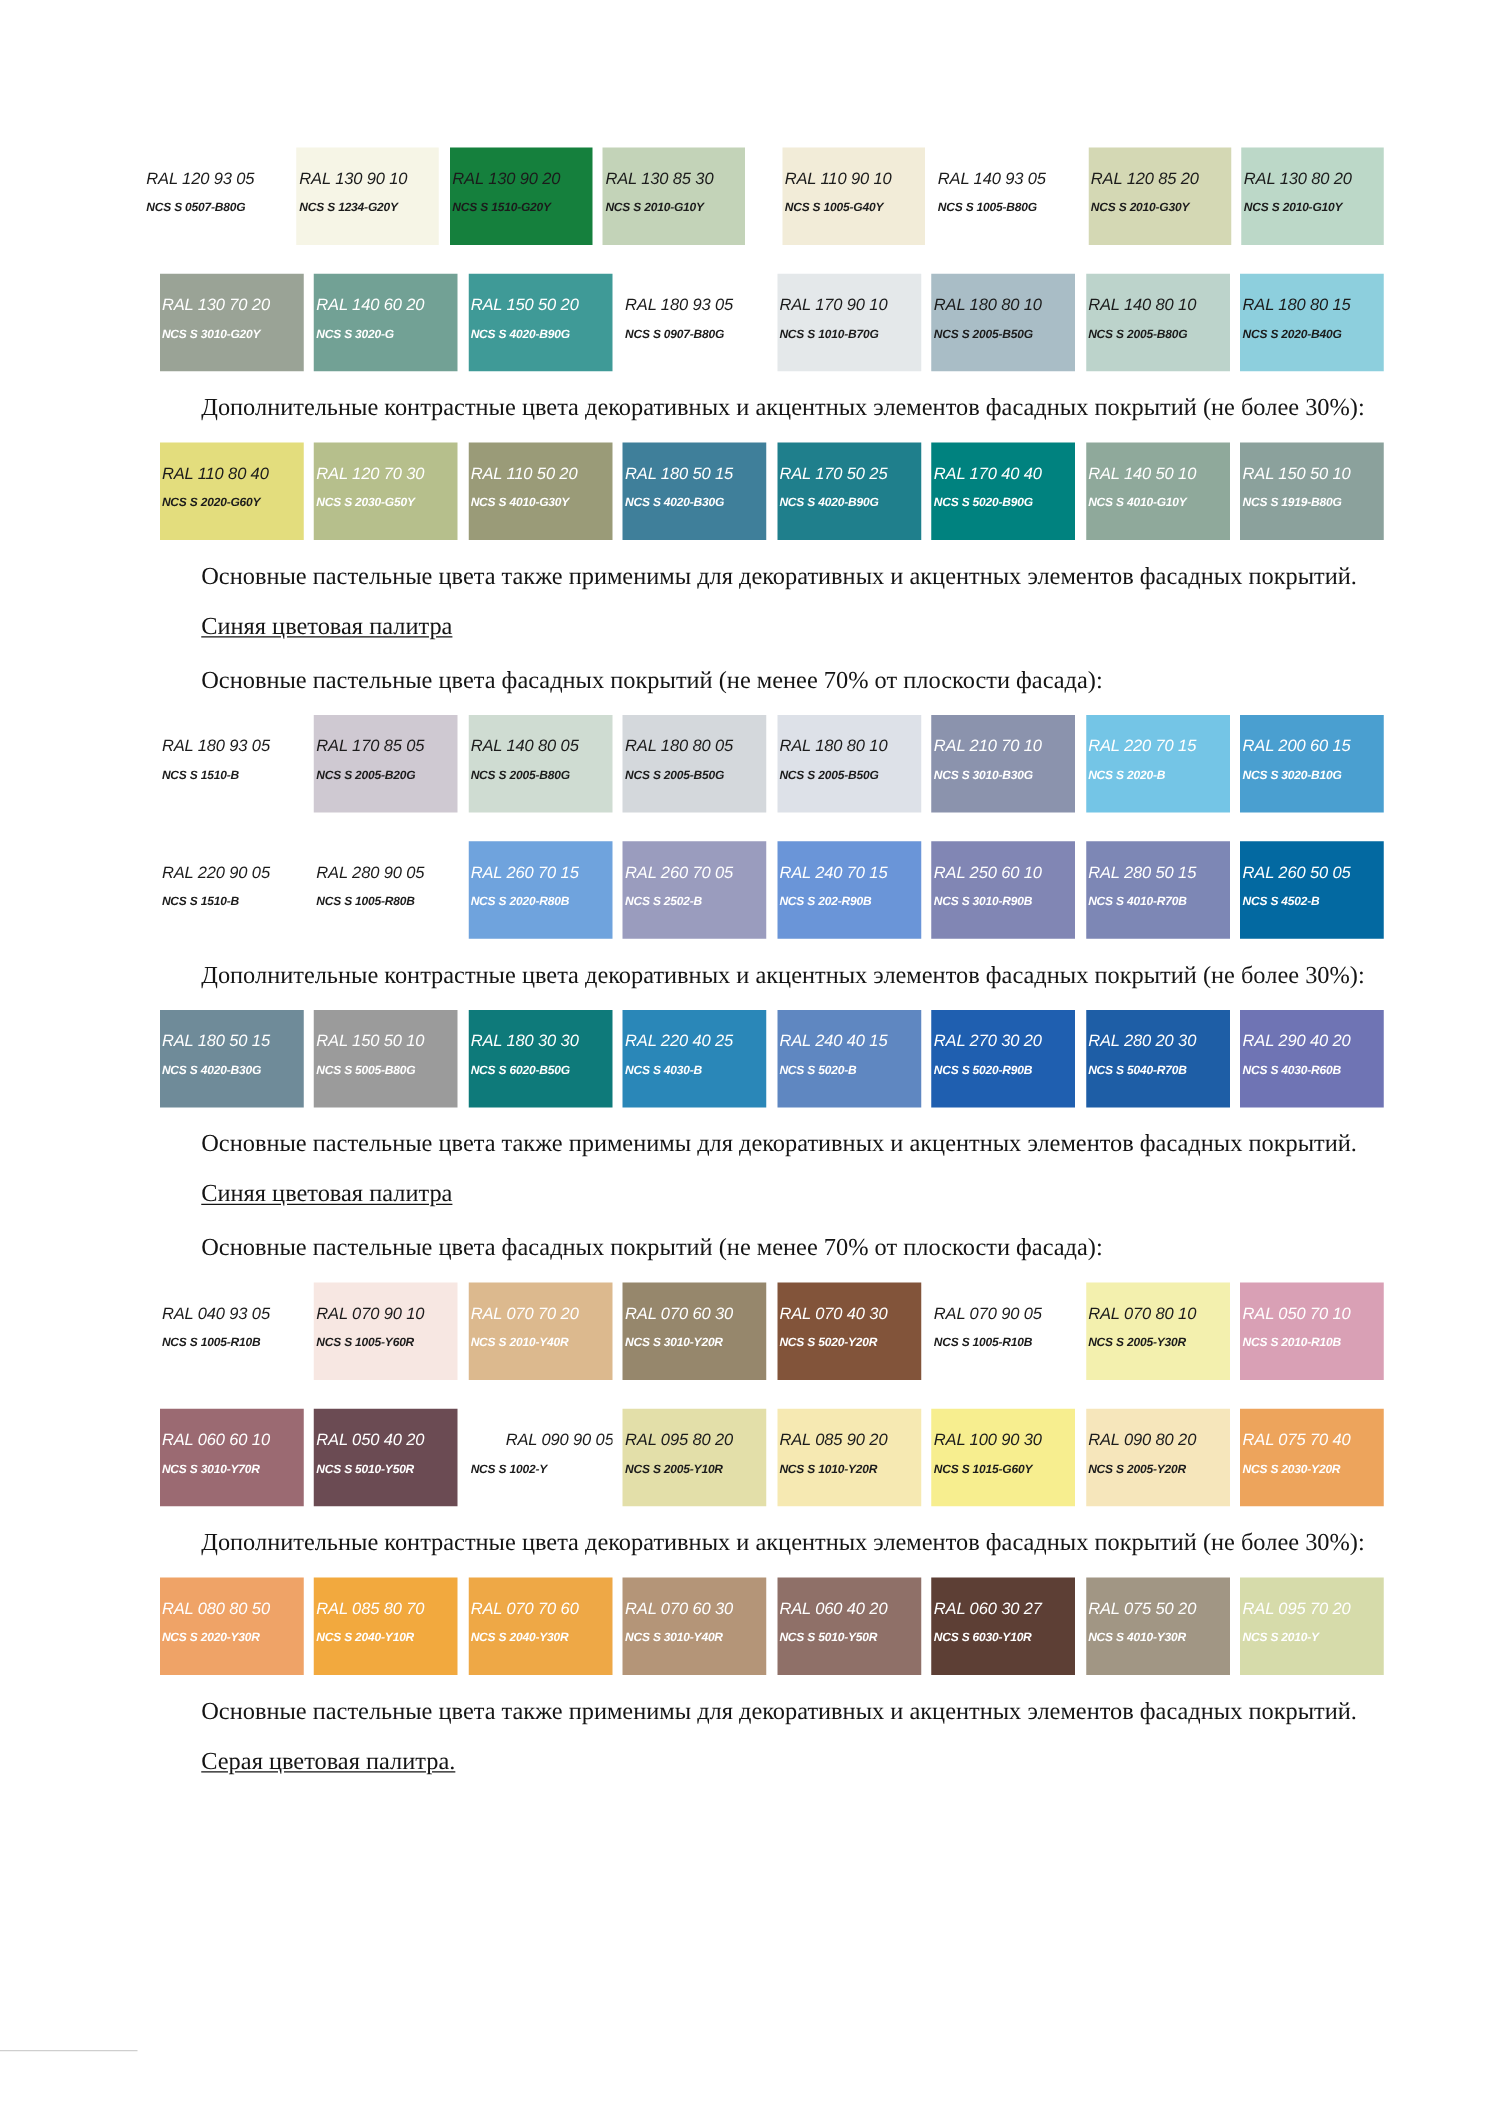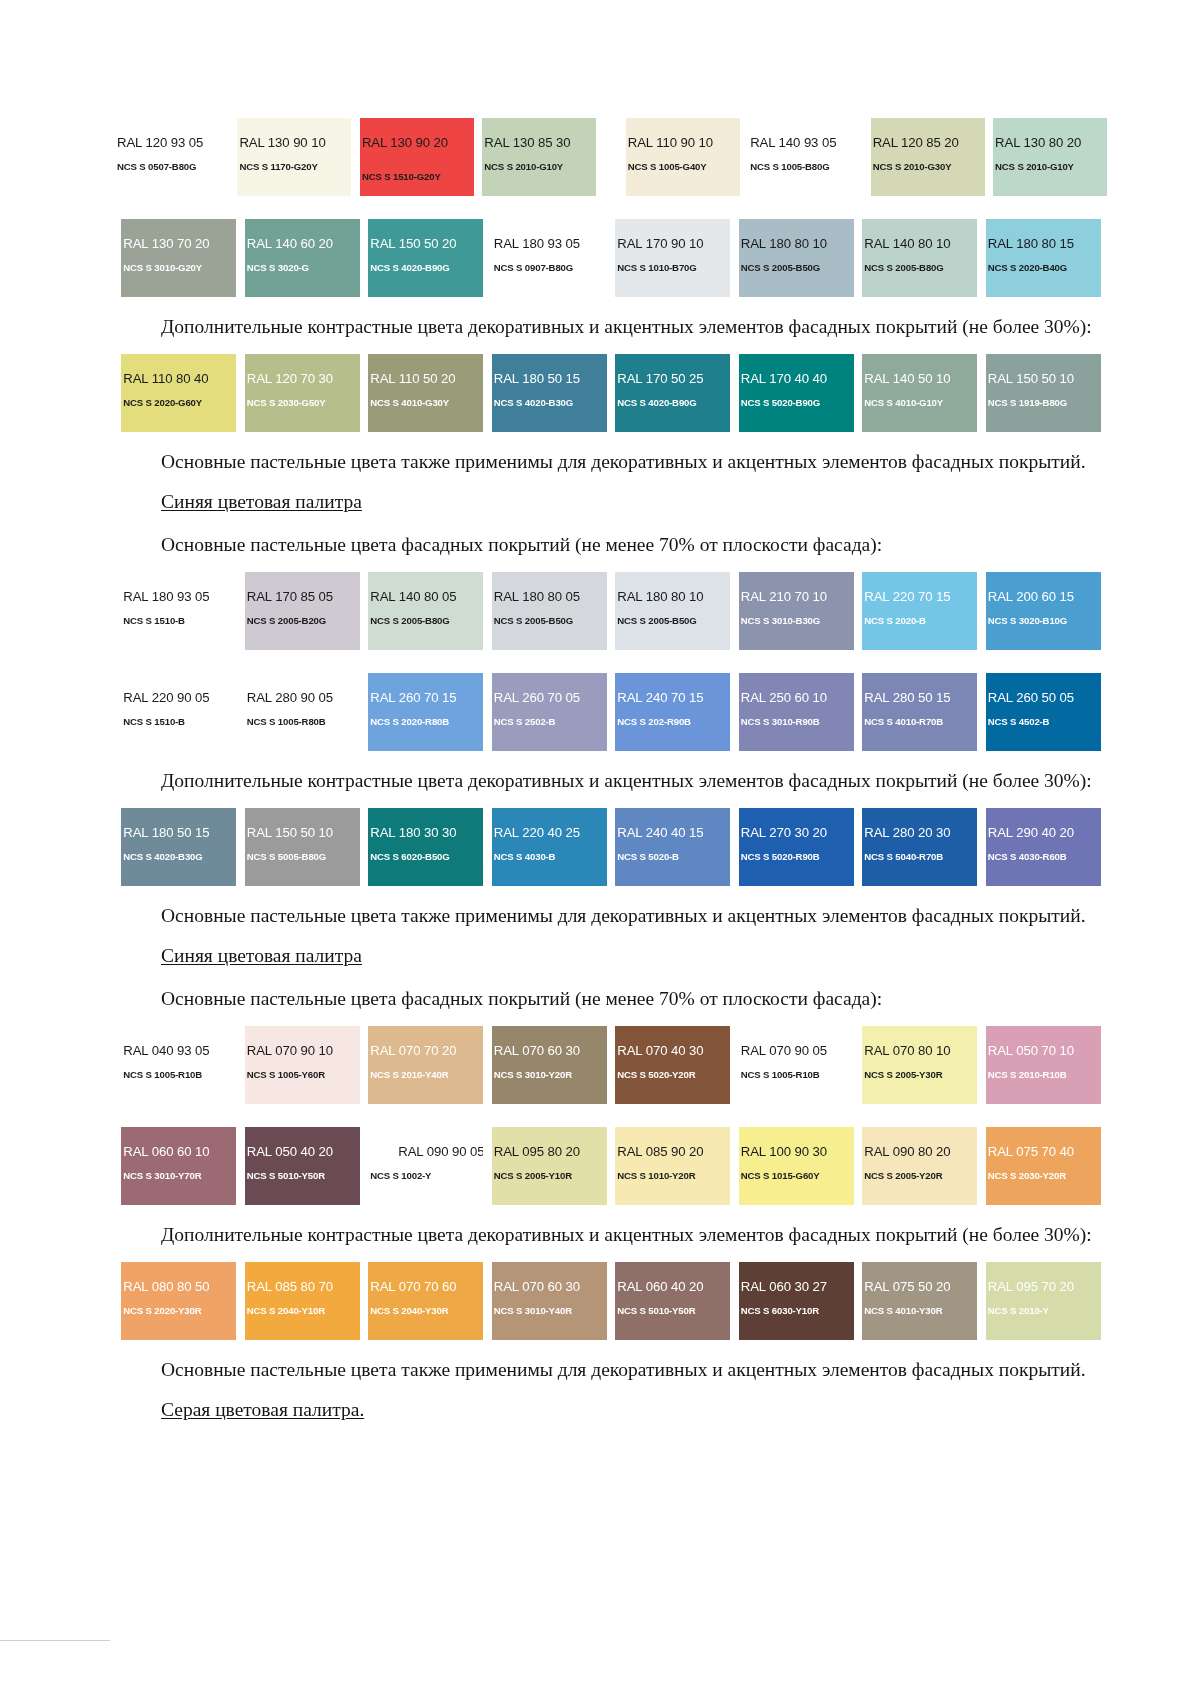--- a/index.html
+++ b/index.html
@@ -46,23 +46,24 @@
     color:#141414;
   }
   h4.subhead span.u{
     text-decoration:underline;
     text-underline-offset:2px;
   }
   
   .swatch-row{
     display:flex;
     flex-direction:row;
-    justify-content:center;
+    justify-content:flex-end;
     gap:8.5px;
     margin:0;
+    font-style:italic;
   }
   .swatch{
     width:115px;
     height:78px;
     box-sizing:border-box;
     position:relative;
     display:flex;
     flex-direction:column;
     justify-content:flex-start;
     overflow:hidden;
@@ -103,23 +104,23 @@
 <div class="page">
   <div class="content">
 
     <div class="swatch-row" id="row-0">
         <div class="swatch" style="background: rgb(255, 255, 255);">
           <div class="ral" style="color: rgb(27, 27, 27);">RAL 120 93 05</div>
           <div class="ncs" style="color: rgb(27, 27, 27);">NCS S 0507-B80G</div>
         </div>
         <div class="swatch" style="background: rgb(246, 245, 230);">
           <div class="ral" style="color: rgb(27, 27, 27);">RAL 130 90 10</div>
-          <div class="ncs" style="color: rgb(27, 27, 27);">NCS S 1170-G20Y</div>
-        </div>
-        <div class="swatch" style="background: #ef4444; gap: 10px;">
+          <div class="ncs" style="color: rgb(27, 27, 27);">NCS S 1234-G20Y</div>
+        </div>
+        <div class="swatch" style="background: #15803d;">
           <div class="ral" style="color: rgb(27, 27, 27);">RAL 130 90 20</div>
           <div class="ncs" style="color: rgb(27, 27, 27);">NCS S 1510-G20Y</div>
         </div>
         <div class="swatch" style="background: rgb(195, 211, 184);">
           <div class="ral" style="color: rgb(27, 27, 27);">RAL 130 85 30</div>
           <div class="ncs" style="color: rgb(27, 27, 27);">NCS S 2010-G10Y</div>
         </div>
         <div class="swatch" style="background: rgb(242, 236, 216); margin-left: 21px;">
           <div class="ral" style="color: rgb(27, 27, 27);">RAL 110 90 10</div>
           <div class="ncs" style="color: rgb(27, 27, 27);">NCS S 1005-G40Y</div>

